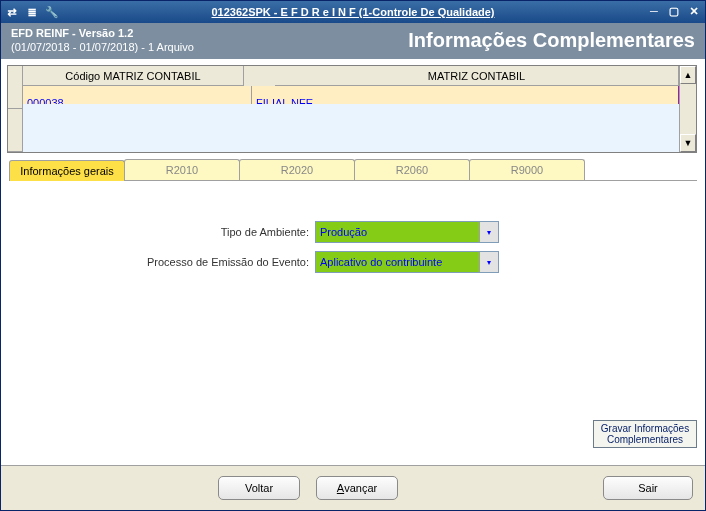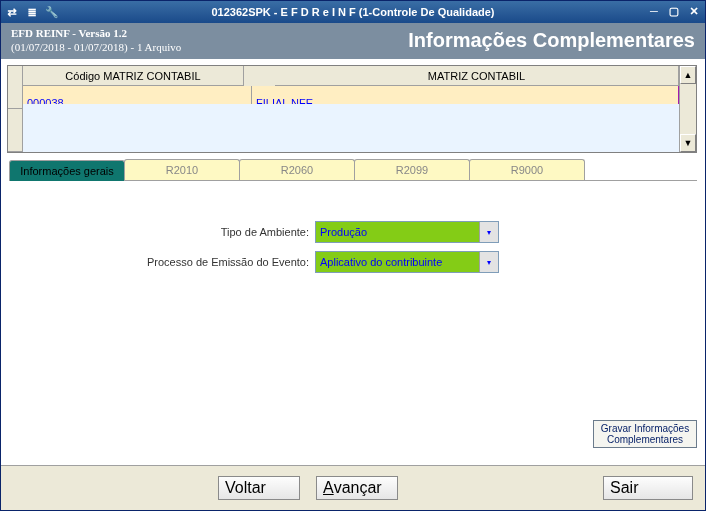--- a/index.html
+++ b/index.html
@@ -35,20 +35,21 @@
   }
   .titlebar .tb-left span {
     display: inline-block;
     width: 14px;
     text-align: center;
     font-weight: bold;
   }
   .titlebar .tb-title {
     flex: 1;
     text-align: center;
+    text-decoration: underline;
   }
   .titlebar .tb-right {
     display: flex;
     gap: 6px;
   }
   .titlebar .tb-btn {
     width: 14px;
     height: 14px;
     text-align: center;
     line-height: 12px;
@@ -62,21 +63,20 @@
     color: #fff;
     display: flex;
     align-items: center;
     padding: 3px 10px 5px 10px;
   }
   .subheader .sh-left {
     display: flex;
     flex-direction: column;
     font-size: 11px;
     line-height: 14px;
-    font-family: Liberation Serif, serif;
   }
   .subheader .sh-left .line1 { font-weight: bold; }
   .subheader .sh-right {
     flex: 1;
     text-align: right;
     font-size: 20px;
     font-weight: bold;
   }
   
   .grid-wrap {
@@ -184,21 +184,21 @@
     text-align:center;
     border: 1px solid #a0a0a0;
     border-bottom: none;
     background: #fef9c3;
     color: #888;
     margin-right: -1px;
     border-radius: 3px 3px 0 0;
     cursor: pointer;
   }
   .tab.active {
-    background: #0f766e;
+    background: #fde047;
     color: #000;
     position:relative;
     top:1px;
   }
 
   
   .form-area {
     flex: 1;
     padding: 40px 8px 4px 8px;
     position: relative;
@@ -263,26 +263,26 @@
   }
   .footer .center {
     flex: 1;
     display:flex;
     justify-content:center;
     gap: 16px;
   }
   .btn {
     min-width: 68px;
     height: 22px;
-    display:flex; align-items:center; 
+    display:flex; align-items:center; justify-content:center;
     background: linear-gradient(#fdfdfd, #e6e6e6);
     border: 1px solid #8a8a8a;
-    border-radius: 0;
+    border-radius: 5px;
     cursor: pointer;
-    font-size:16px;
+    font-size:11px;
     padding: 0 6px;
   }
   .btn .mn { text-decoration: underline; }
 </style>
 </head>
 <body>
 
 <div class="window">
 
   <div class="titlebar">
@@ -330,22 +330,22 @@
         <div class="arr">▲</div>
         <div class="track"></div>
         <div class="arr">▼</div>
       </div>
     </div>
   </div>
 
   <div class="tabs">
     <div class="tab active">Informações gerais</div>
     <div class="tab">R2010</div>
+    <div class="tab">R2020</div>
     <div class="tab">R2060</div>
-    <div class="tab">R2099</div>
     <div class="tab">R9000</div>
   </div>
 
   <div class="form-area">
     <div class="frow">
       <div class="flabel">Tipo de Ambiente:</div>
       <div class="fselect">
         <span>Produção</span>
         <div class="dd">▾</div>
       </div>

